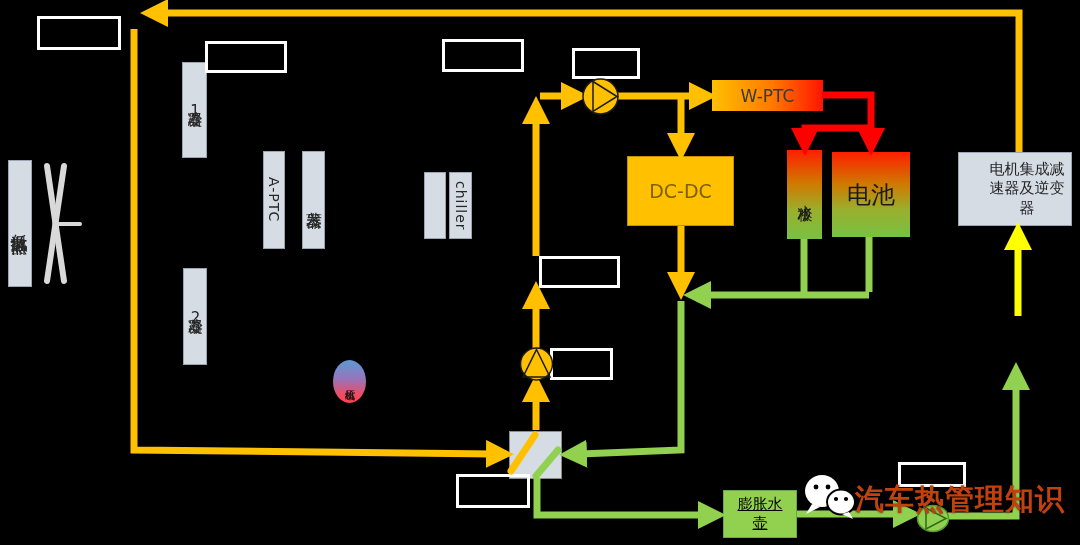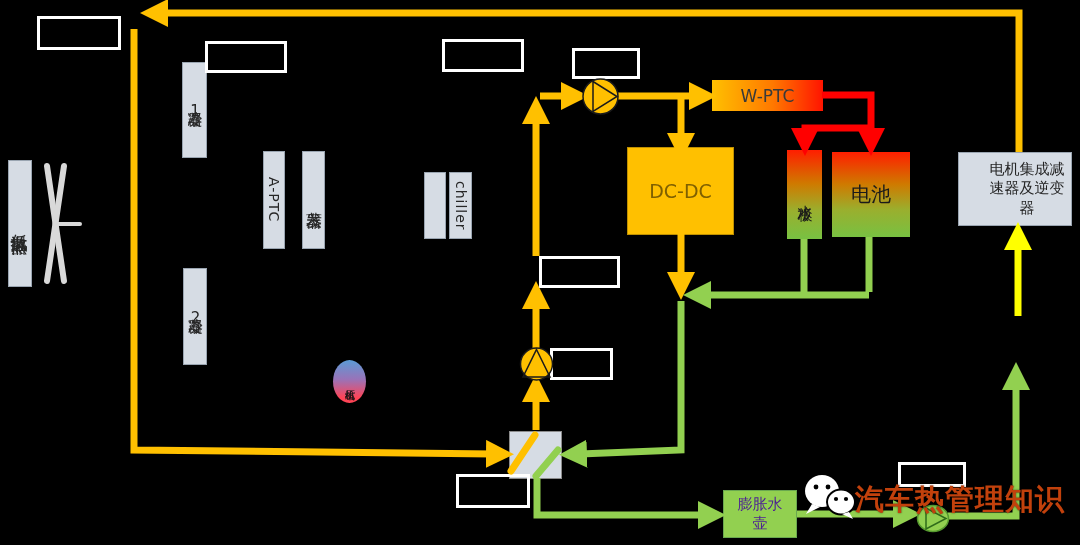--- a/index.html
+++ b/index.html
@@ -60,37 +60,37 @@
   <div class="abs gbox" style="left:958px;top:152px;width:114px;height:74px;font-size:15px;padding-left:24px;">
     <span style="display:inline-block;width:94px;line-height:1.3;">电机集成减速器及逆变器</span>
   </div>
 
 
   <div class="abs cbox" style="left:712px;top:80px;width:111px;height:31px;font-size:17px;color:#3a3a3a;
        background:linear-gradient(90deg,#ffc000 0%,#ff7800 55%,#ff1400 100%);align-items:center;">
     <span>W-PTC</span>
   </div>
 
-  <div class="abs cbox" style="left:627px;top:147px;width:107px;height:88px;font-size:19px;color:#7f6000;
+  <div class="abs cbox" style="left:627px;top:156px;width:107px;height:70px;font-size:19px;color:#7f6000;
        background:#ffc000;border:1px solid #bf9000;">
     <span>DC-DC</span>
   </div>
 
   <div class="abs cbox" style="left:787px;top:150px;width:35px;height:89px;font-size:15px;color:#1a1a1a;
        background:linear-gradient(180deg,#ff1e00 0%,#cf7a00 38%,#9aaf2e 68%,#78c142 100%);">
     <span class="vtext">水冷板</span>
   </div>
 
-  <div class="abs cbox" style="left:832px;top:152px;width:78px;height:85px;font-size:20px;color:#1a1a1a;
+  <div class="abs cbox" style="left:832px;top:152px;width:78px;height:85px;font-size:24px;color:#1a1a1a;
        background:linear-gradient(180deg,#ff1e00 0%,#cf7a00 38%,#9aaf2e 68%,#78c142 100%);">
     <span>电池</span>
   </div>
 
-  <div class="abs cbox" style="left:723px;top:490px;width:74px;height:48px;font-size:15px;color:#4c1d95;
-       background:#92d050;border:1px solid #6aa84f;">
+  <div class="abs cbox" style="left:723px;top:490px;width:74px;height:48px;font-size:15px;color:#000000;
+       background:#92d050;border:1px solid #6aa84f;text-decoration:underline;">
     <span style="display:inline-block;width:50px;line-height:1.25;">膨胀水壶</span>
   </div>
 
   <div class="abs" style="left:509px;top:431px;width:53px;height:48px;background:#d6dce4;border:1px solid #8c8c8c;z-index:1;"></div>
 
   <div class="abs cbox" style="left:333px;top:360px;width:33px;height:43px;border-radius:50%;
        background:linear-gradient(180deg,#5b9bd5 0%,#9973b8 45%,#ff4456 88%);font-size:10px;color:#111;">
     <span class="vtext" style="letter-spacing:0;">压缩机</span>
   </div>
 

